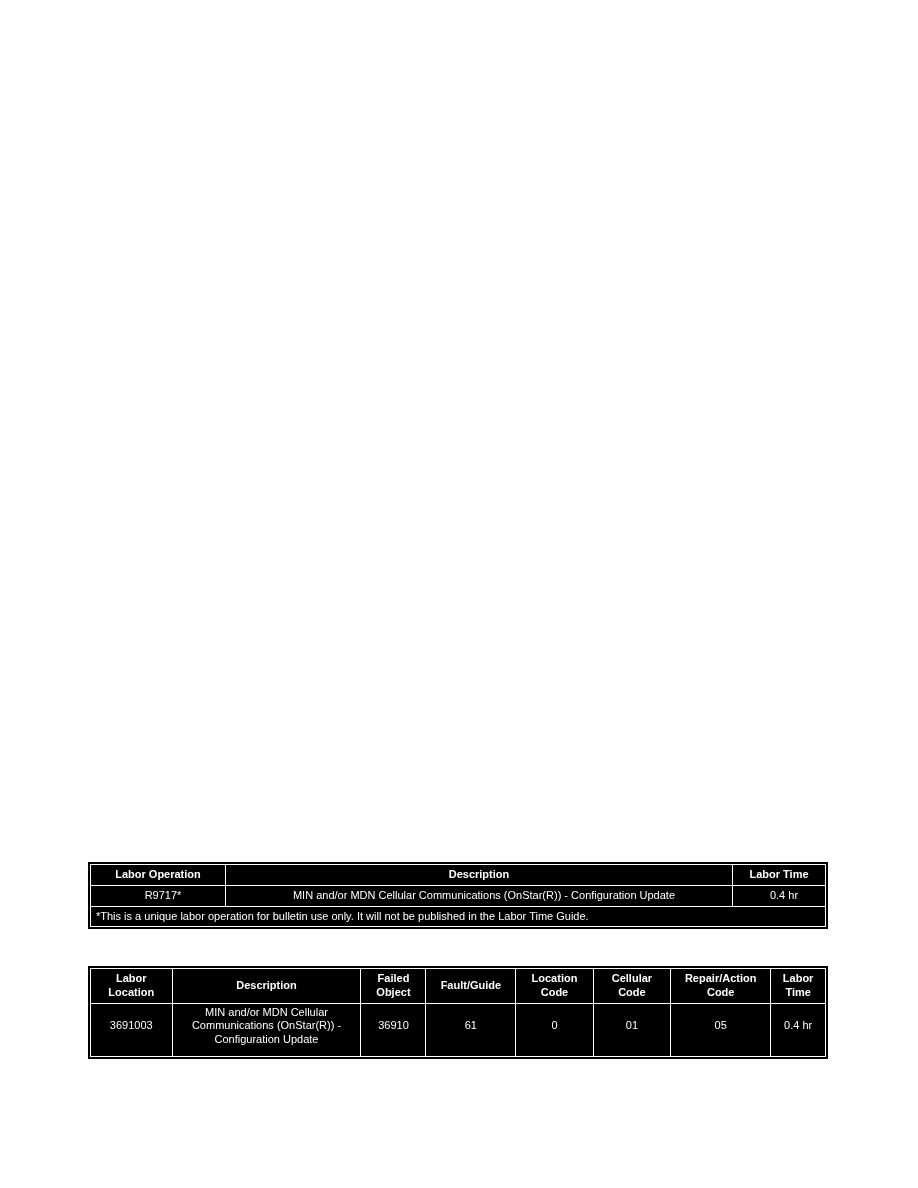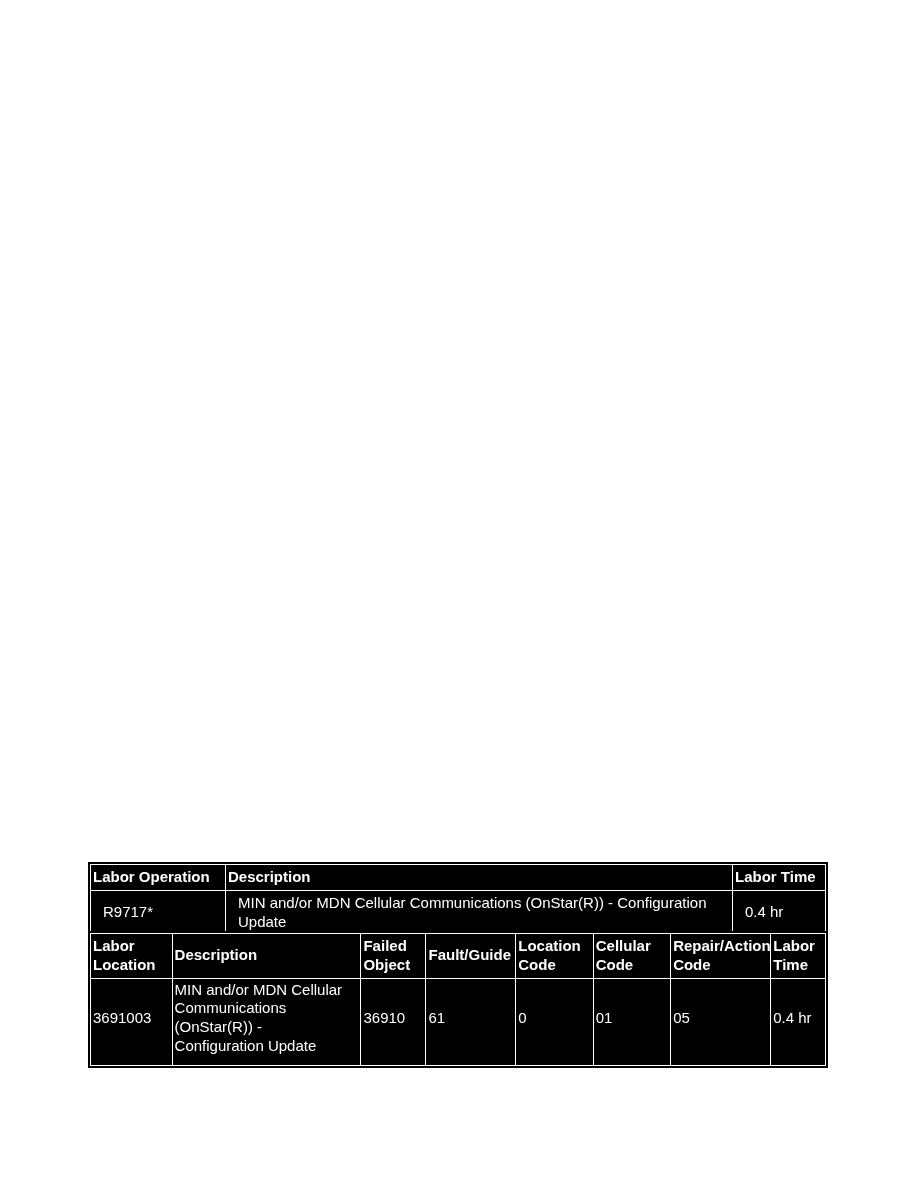--- a/index.html
+++ b/index.html
@@ -29,23 +29,23 @@
   table.doc-table {
     border-collapse: collapse;
     width: 100%;
     background: #000000;
     table-layout: fixed;
   }
   table.doc-table td,
   table.doc-table th {
     border: 1px solid #ffffff;
     color: #ffffff;
-    font-size: 15px;
+    font-size: 11px;
     font-weight: bold;
-    text-align: left;
+    text-align: center;
     padding: 3px 2px;
     line-height: 1.25;
     vertical-align: middle;
   }
   table.doc-table td.body-cell {
     font-weight: normal;
     padding-left: 12px;
   }
   table.doc-table td.note-cell {
     text-align: left;
@@ -53,21 +53,21 @@
     padding-left: 5px;
     font-size: 11px;
   }
   .t1-c1 { width: 130px; }
   .t1-c3 { width: 88px; margin-top: 10px; }
 
   
   .table2-wrap {
     position: absolute;
     left: 88px;
-    top: 931px;
+    top: 966px;
     width: 740px;
     background: #000000;
     padding: 2px;
     box-sizing: border-box;
   }
   .t2-c1 { width: 74px; }
   .t2-c2 { width: 178px; }
   .t2-c3 { width: 58px; }
   .t2-c4 { width: 82px; }
   .t2-c5 { width: 70px; }
@@ -92,20 +92,23 @@
       <tbody>
         <tr>
           <th class="t1-c1">Labor Operation</th>
           <th>Description</th>
           <th class="t1-c3">Labor Time</th>
         </tr>
         <tr>
           <td class="body-cell t1-c1">R9717*</td>
           <td class="body-cell">MIN and/or MDN Cellular Communications (OnStar(R)) - Configuration Update</td>
           <td class="body-cell t1-c3">0.4 hr</td>
+        </tr>
+        <tr>
+          <td class="note-cell" colspan="3">*This is a unique labor operation for bulletin use only. It will not be published in the Labor Time Guide.</td>
         </tr>
       </tbody>
     </table>
   </div>
 
   <div class="table2-wrap">
     <table class="doc-table">
       <tbody>
         <tr>
           <th class="t2-c1 hdr-two-line">

